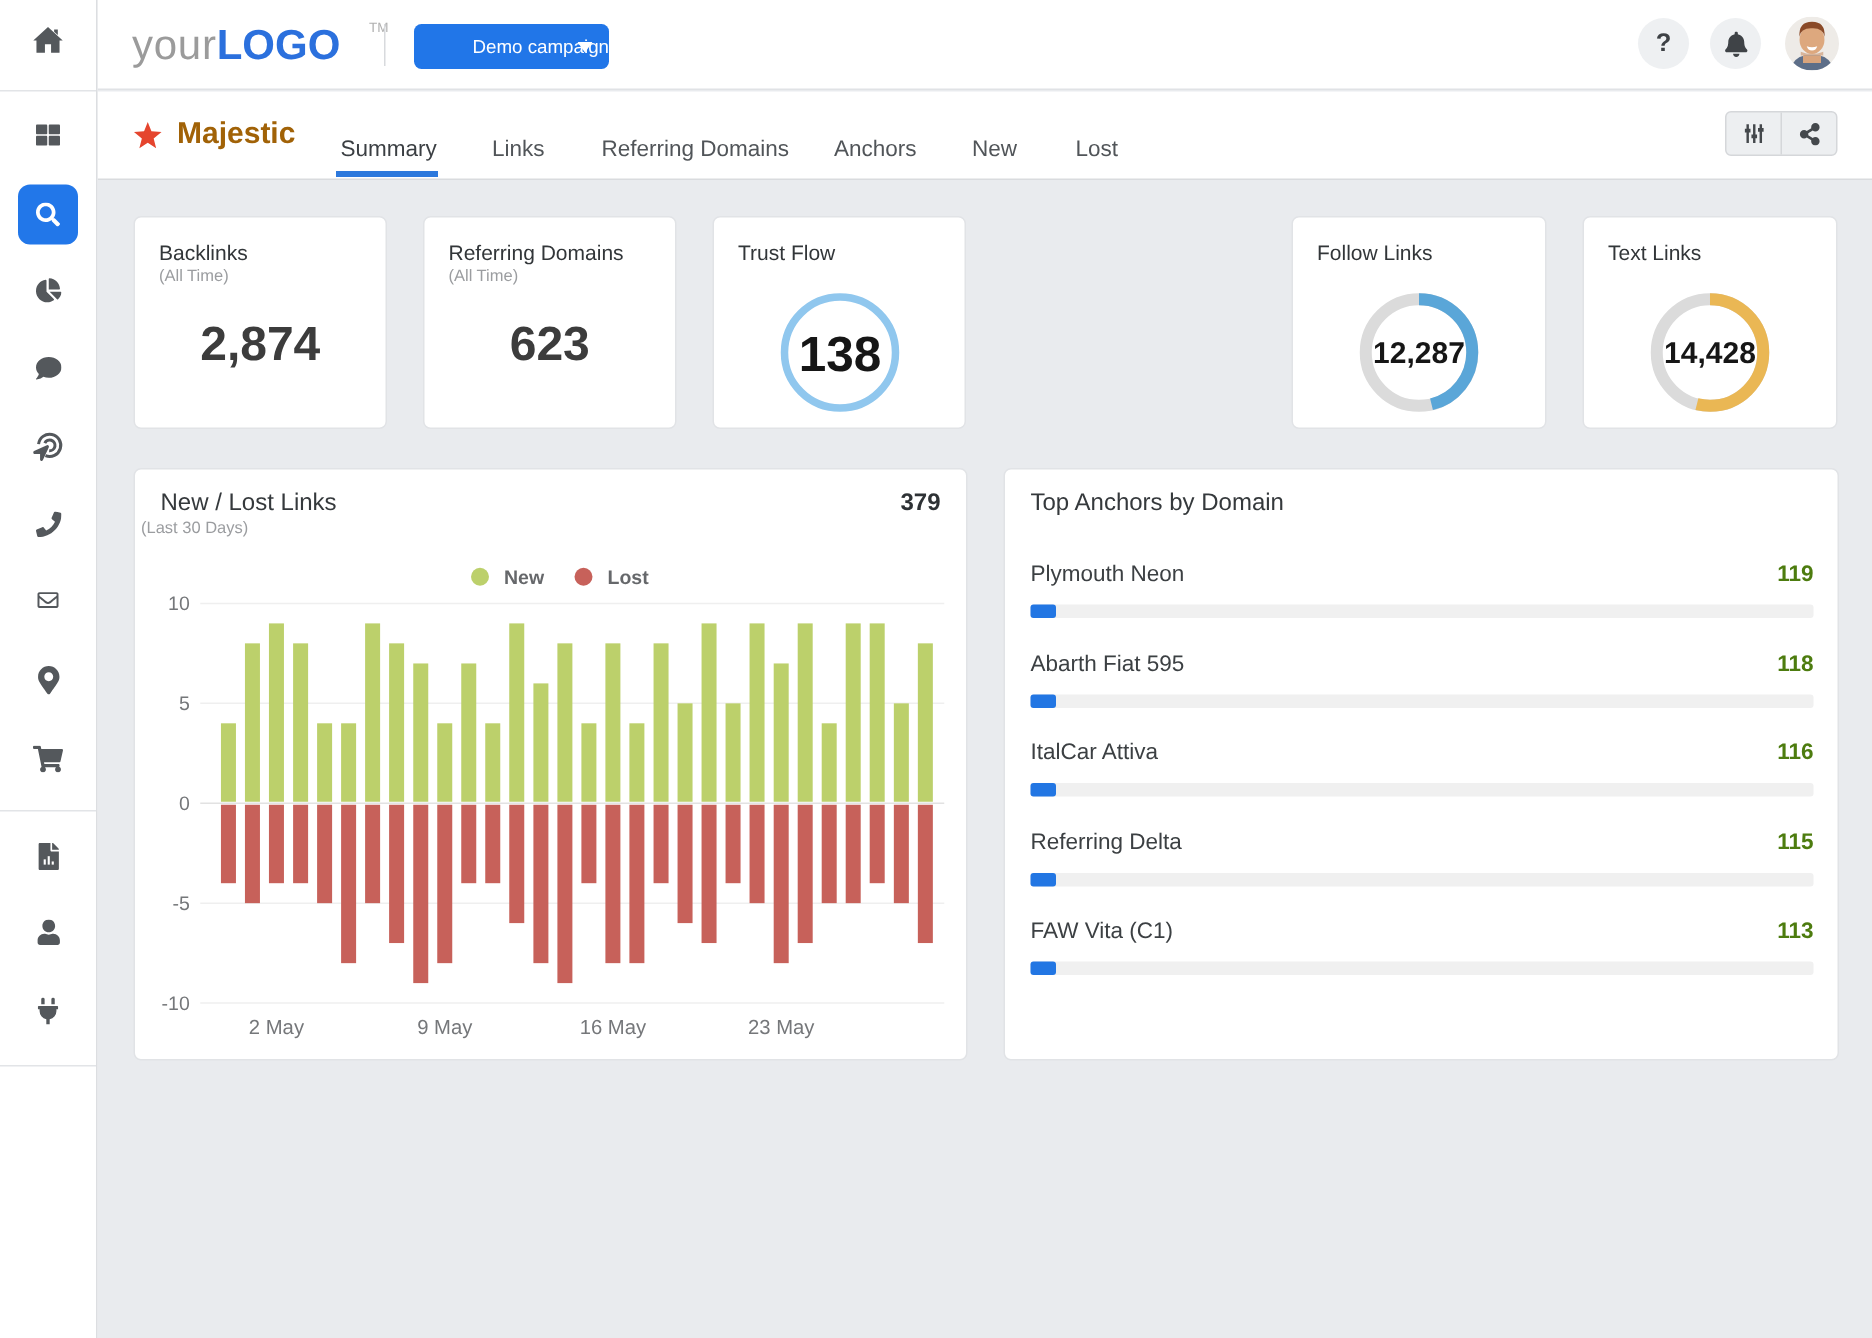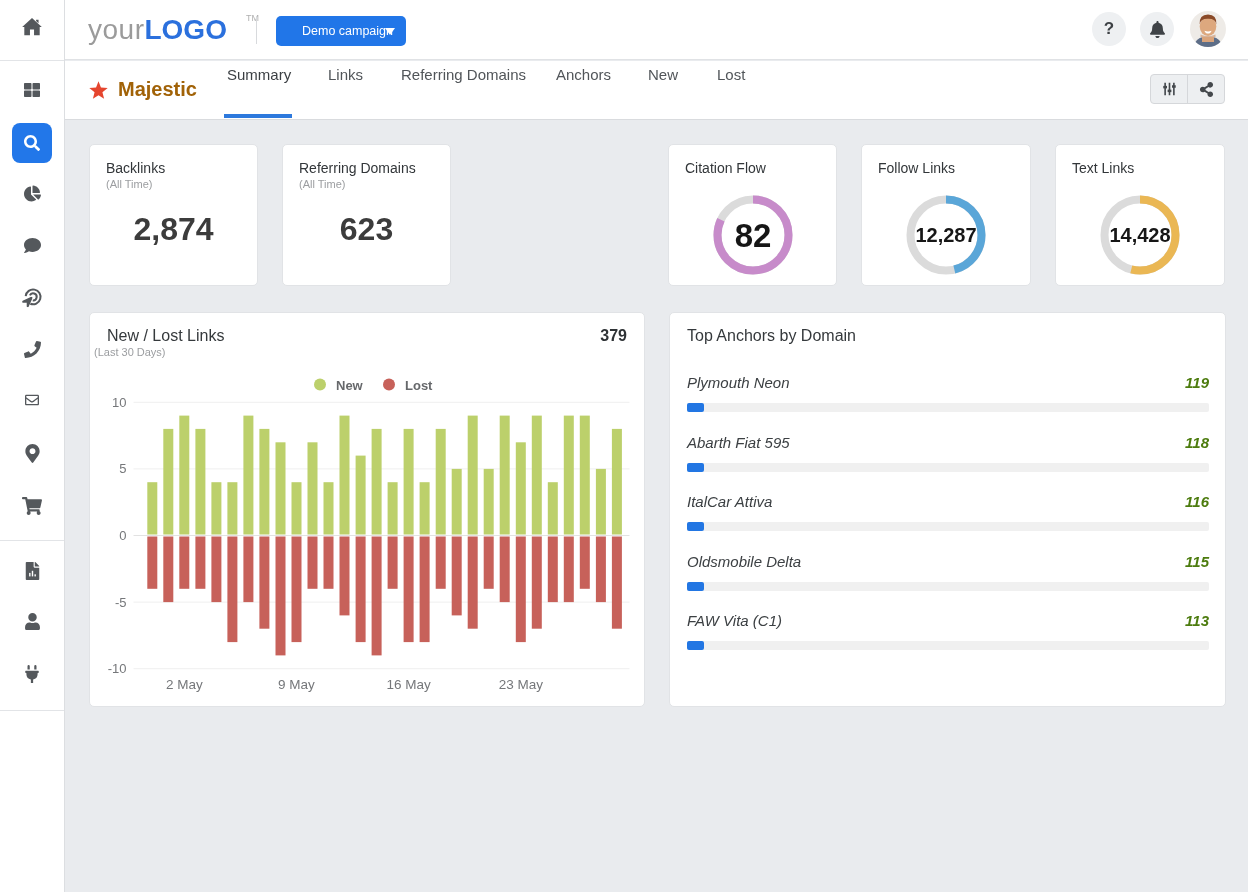--- a/index.html
+++ b/index.html
@@ -2,31 +2,31 @@
 <html><head><meta charset="utf-8">
 <style>
 * { margin:0; padding:0; box-sizing:border-box; }
 html,body { width:1248px; height:892px; font-family:"Liberation Sans", sans-serif; background:#e9ebee; overflow:hidden; position:relative; }
 
 .topbar { position:absolute; left:65px; top:0; width:1183px; height:60px; background:#fff; border-bottom:1px solid #e0e2e5; }
 .logo { position:absolute; left:23px; top:13px; font-size:28px; color:#9b9b9b; letter-spacing:0.5px; }
 .logo b { color:#2b70dd; font-weight:bold; letter-spacing:0;text-align:right; }
 .logo .tm { font-size:9px; color:#b0b0b0; vertical-align:18px; letter-spacing:0; margin-left:19px; }
 .vdiv { position:absolute; left:191px; top:16px; width:1px; height:28px; background:#d8dadd; }
-.campaign { position:absolute; left:211px; top:16px; width:130px; height:30px; background:#2176e8; border:none; border-radius:5px; color:#fff; font-size:12.5px; font-family:"Liberation Sans", sans-serif; text-align:center; padding-left:13px; }
+.campaign { position:absolute; left:211px; top:16px; width:130px; height:30px; background:#2176e8; border:none; border-radius:5px; color:#fff; font-size:12.5px; font-family:"Liberation Sans", sans-serif; text-align:right; padding-left:13px; }
 .campaign svg { position:absolute; right:11px; top:12px; }
 .tbcircle { position:absolute; top:12px; width:34px; height:34px; border-radius:50%; background:#eef0f2; display:flex; align-items:center; justify-content:center; }
 .q { left:1027px; font-size:17px; font-weight:bold; color:#3d4145; }
 .bell { left:1075px; }
 .avatar { position:absolute; left:1125px; top:11px; width:36px; height:36px; border-radius:50%; overflow:hidden; }
 
 .subheader { position:absolute; left:65px; top:61px; width:1183px; height:59px; background:#fff; border-bottom:1px solid #d9dbde; }
 .star { position:absolute; left:23px; top:19px; }
 .mtitle { position:absolute; left:53px; top:17px; font-size:20px; font-weight:bold; color:#a16207; }
-.tab { position:absolute; top:5px; font-size:15px; color:#515559; }
+.tab { position:absolute; top:30px; font-size:15px; color:#515559; }
 .tab.active { color:#3b3f43; }
 .underline { position:absolute; left:159px; top:53px; width:68px; height:4px; background:#2d79dd; }
 .btngroup { position:absolute; left:1085px; top:13px; width:75px; height:30px; background:#edeff1; border:1px solid #d5d7da; border-radius:4px; display:flex; }
 .bg-btn { flex:1; display:flex; align-items:center; justify-content:center; }
 .bg-btn:first-child { border-right:1px solid #d5d7da; }
 
 .sidebar { position:absolute; left:0; top:0; width:65px; height:892px; background:#fff; border-right:1px solid #dcdee1; z-index:5; }
 .sicon { position:absolute; left:0; width:64px; display:flex; justify-content:center; }
 .sdiv { position:absolute; left:0; width:64px; height:1px; background:#e2e4e7; }
 .active-sq { position:absolute; left:12px; top:123px; width:40px; height:40px; border-radius:8px; background:#2277e9; display:flex; align-items:center; justify-content:center; }
@@ -35,21 +35,21 @@
 .card { position:absolute; background:#fff; border:1px solid #e1e3e6; border-radius:5px; }
 .sc-title { position:absolute; left:16px; top:15px; font-size:14px; color:#323639; }
 .sc-sub { position:absolute; left:16px; top:33px; font-size:11px; color:#9b9da0; }
 .sc-num { position:absolute; left:0; width:100%; top:66px; line-height:36px; text-align:center; font-size:32px; font-weight:bold; color:#3c3c3c; }
 .donut { position:absolute; left:50%; margin-left:-42px; top:48px; }
 
 .ctitle { position:absolute; left:17px; top:14px; font-size:16px; color:#35393c; }
 .csub { position:absolute; left:4px; top:33px; font-size:11px; color:#9b9da0; }
 .cnum { position:absolute; right:17px; top:14px; font-size:16px; font-weight:bold; color:#2e3235; }
 
-.arow { position:absolute; left:17px; width:522px; height:50px;font-style:italic; }
+.arow { position:absolute; left:17px; width:522px; height:50px; }
 .aname { position:absolute; left:0; top:0; font-size:15px; color:#3c4043; }
 .anum { position:absolute; right:0; top:0; font-size:15px; font-weight:bold; color:#4d7c0f; }
 .atrack { position:absolute; left:0; top:29px; width:522px; height:9px; background:#f0f0f0; border-radius:2px; }
 .afill { width:17px; height:9px; background:#2276e3; border-radius:2px; }
 </style></head>
 <body>
 
 <div class="topbar">
   <div class="logo">your<b>LOGO</b><span class="tm">TM</span></div>
   <div class="vdiv"></div>
@@ -192,26 +192,25 @@
   <div class="card" style="left:24px;top:23px;width:169px;height:142px">
     <div class="sc-title">Backlinks</div>
       <div class="sc-sub">(All Time)</div>
     <div class="sc-num">2,874</div>
   </div>
   <div class="card" style="left:217px;top:23px;width:169px;height:142px">
     <div class="sc-title">Referring Domains</div>
       <div class="sc-sub">(All Time)</div>
     <div class="sc-num">623</div>
   </div>
-  <div class="card" style="left:603px;top:23px;width:169px;height:142px">
-    <div class="sc-title">Citation Flow</div>
+  <div class="card" style="left:410px;top:23px;width:169px;height:142px">
+    <div class="sc-title">Trust Flow</div>
     <svg width="84" height="84" viewBox="0 0 84 84" class="donut">
-        <circle cx="42" cy="42" r="35.5" fill="none" stroke="#dbdbdb" stroke-width="8"></circle>
-        <circle cx="42" cy="42" r="35.5" fill="none" stroke="#c78bca" stroke-width="8" stroke-dasharray="182.8 40.3" transform="rotate(-90 42 42)"></circle>
-<text x="42" y="54" text-anchor="middle" font-size="33" font-weight="bold" fill="#161616" font-family="Liberation Sans, sans-serif">82</text>
+        <circle cx="42" cy="42" r="37" fill="none" stroke="#90c7ee" stroke-width="5"></circle>
+<text x="42" y="54" text-anchor="middle" font-size="33" font-weight="bold" fill="#161616" font-family="Liberation Sans, sans-serif">138</text>
       </svg>
   </div>
   <div class="card" style="left:796px;top:23px;width:170px;height:142px">
     <div class="sc-title">Follow Links</div>
     <svg width="84" height="84" viewBox="0 0 84 84" class="donut">
         <circle cx="42" cy="42" r="35.5" fill="none" stroke="#dbdbdb" stroke-width="8"></circle>
         <circle cx="42" cy="42" r="35.5" fill="none" stroke="#5aa6d8" stroke-width="8" stroke-dasharray="102.9 120.2" transform="rotate(-90 42 42)"></circle>
 <text x="42" y="49" text-anchor="middle" font-size="20" font-weight="bold" fill="#161616" font-family="Liberation Sans, sans-serif">12,287</text>
       </svg>
   </div>
@@ -327,21 +326,21 @@
         </div>
 </div>
 <div class="arow" style="top:180px">
   <span class="aname">ItalCar Attiva</span>
         <span class="anum">116</span>
   <div class="atrack">
           <div class="afill"></div>
         </div>
 </div>
 <div class="arow" style="top:240px">
-  <span class="aname">Oldsmobile Delta</span>
+  <span class="aname">Referring Delta</span>
         <span class="anum">115</span>
   <div class="atrack">
           <div class="afill"></div>
         </div>
 </div>
 <div class="arow" style="top:299px">
   <span class="aname">FAW Vita (C1)</span>
         <span class="anum">113</span>
   <div class="atrack">
           <div class="afill"></div>

